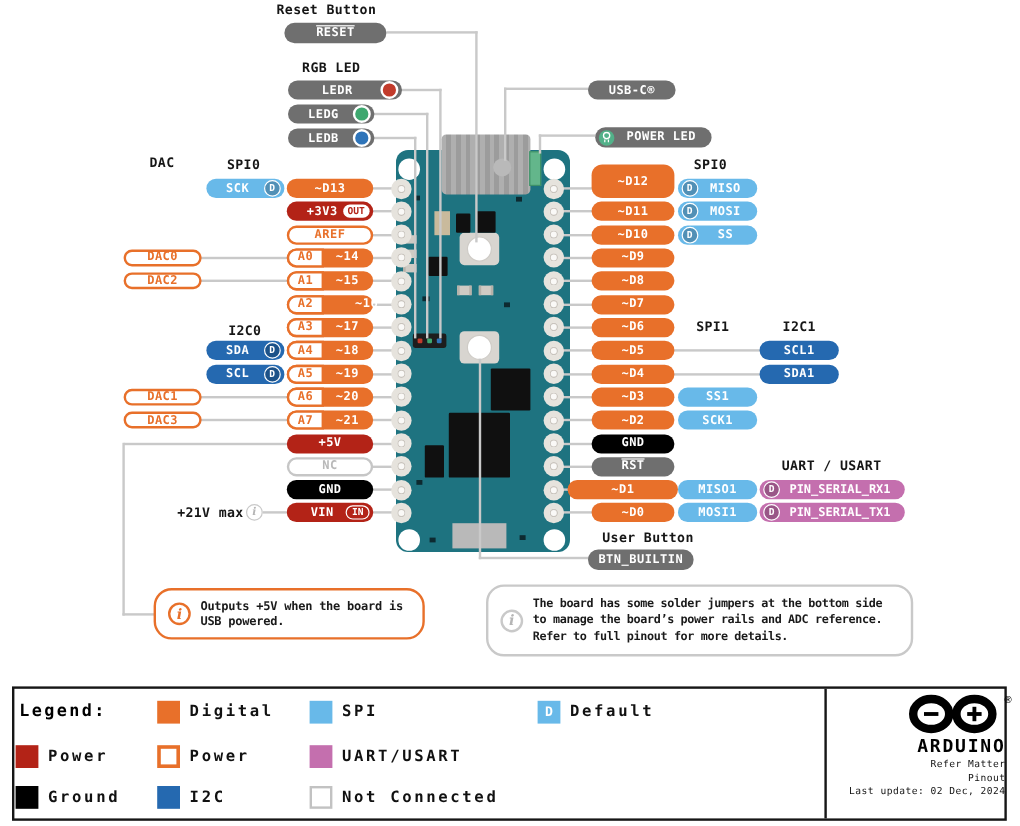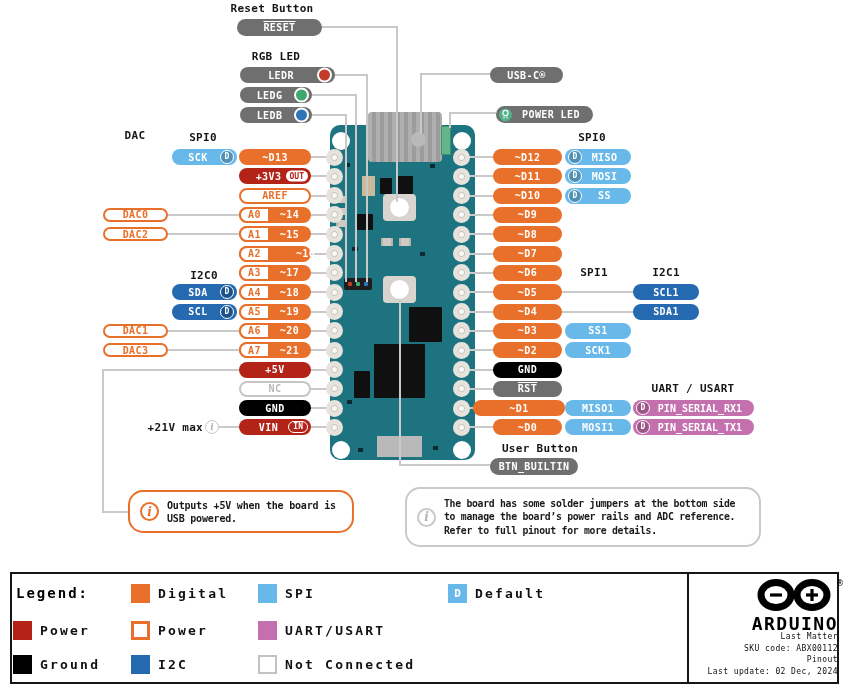--- a/index.html
+++ b/index.html
@@ -82,21 +82,21 @@
   .sw-ground{background:var(--ground)} .sw-i2c{background:var(--i2c)} .sw-uart{background:var(--uart)}
   .sw-analog{background:#fff;border:3px solid var(--digital)}
   .sw-nc{background:#fff;border:2px solid #C2C2C2}
   .sw-default{background:var(--spi);color:#fff;display:flex;align-items:center;justify-content:center;
               font-weight:bold;font-size:11px}
   .lg-label{position:absolute;font-weight:bold;font-size:13px;letter-spacing:2.2px;line-height:19px;color:#111;
             white-space:nowrap}
   #divider{position:absolute;left:675px;top:0;width:2px;height:108px;background:#161616}
   #logo{position:absolute;left:740px;top:4px}
   #brand-name{position:absolute;left:646px;top:39px;width:180px;text-align:right;font-weight:bold;
-              font-size:18px;letter-spacing:1.5px}
+              font-size:15px;letter-spacing:1.5px}
   #brand-lines{position:absolute;left:560px;top:57px;width:266px;text-align:right;font-size:8px;
                line-height:11.5px;letter-spacing:.4px;color:#111}
 </style>
 </head>
 <body>
 
 <div id="stage">
 
   <div id="note-left" class="note">
     <div class="note-icon">i</div>
@@ -141,22 +141,21 @@
     <svg id="logo" width="92" height="34" viewBox="0 0 92 34">
       <ellipse cx="24" cy="17" rx="15" ry="12.5" fill="none" stroke="#000" stroke-width="7"></ellipse>
       <ellipse cx="60" cy="17" rx="15" ry="12.5" fill="none" stroke="#000" stroke-width="7"></ellipse>
       <rect x="18" y="15.4" width="12" height="3.2" fill="#000"></rect>
       <rect x="54" y="15.4" width="12" height="3.2" fill="#000"></rect>
       <rect x="58.4" y="11" width="3.2" height="12" fill="#000"></rect>
       <text x="84" y="8" font-size="8" font-family="DejaVu Sans, sans-serif">®</text>
     </svg>
     <div id="brand-name">ARDUINO</div>
     <div id="brand-lines">
-        <div>Last Matter</div>
-        <div>SKU code: ABX00112</div>
+        <div>Refer Matter</div>
         <div>Pinout</div>
         <div>Last update: 02 Dec, 2024</div>
       </div>
   </div>
 <div class="board" style="left: 330px; top: 125px; width: 145px; height: 335px; position: absolute;"></div>
     <div class="usb" style="left: 368px; top: 112px; width: 74px; height: 50px; position: absolute;"></div>
     <div class="udot" style="left: 411px; top: 132px; width: 15px; height: 15px; position: absolute;"></div>
     <div class="gled" style="left: 441px; top: 126px; width: 10px; height: 29px; position: absolute;"></div>
     <div class="hole" style="left: 332px; top: 132px; width: 18px; height: 18px; position: absolute;"></div>
     <div class="hole" style="left: 453px; top: 132px; width: 18px; height: 18px; position: absolute;"></div>
@@ -293,21 +292,21 @@
     <div class="pill t-nc" style="left: 239px; top: 380.84px; width: 72px; height: 16px; position: absolute;">
       <span class="">NC</span>
     </div>
     <div class="pill t-ground" style="left: 239px; top: 400.16px; width: 72px; height: 16px; position: absolute;">
       <span class="">GND</span>
     </div>
     <div class="pill t-power pad-r" style="left: 239px; top: 419.48px; width: 72px; height: 16px; position: absolute;">
       <span class="">VIN</span>
       <span class="sfx sfx-in">IN</span>
     </div>
-    <div class="pill t-digital" style="left: 493px; top: 149px; width: 69px; height: 16px; position: absolute;">
+    <div class="pill t-digital" style="left: 493px; top: 137px; width: 69px; height: 28px; position: absolute;">
       <span class="">~D12</span>
     </div>
     <div class="pill t-spi pad-l" style="left: 565px; top: 149px; width: 66px; height: 16px; position: absolute;">
       <span class="">MISO</span>
       <span class="badge-d bd-left">D</span>
     </div>
     <div class="pill t-digital" style="left: 493px; top: 168.32px; width: 69px; height: 16px; position: absolute;">
       <span class="">~D11</span>
     </div>
     <div class="pill t-spi pad-l" style="left: 565px; top: 168.32px; width: 66px; height: 16px; position: absolute;">

